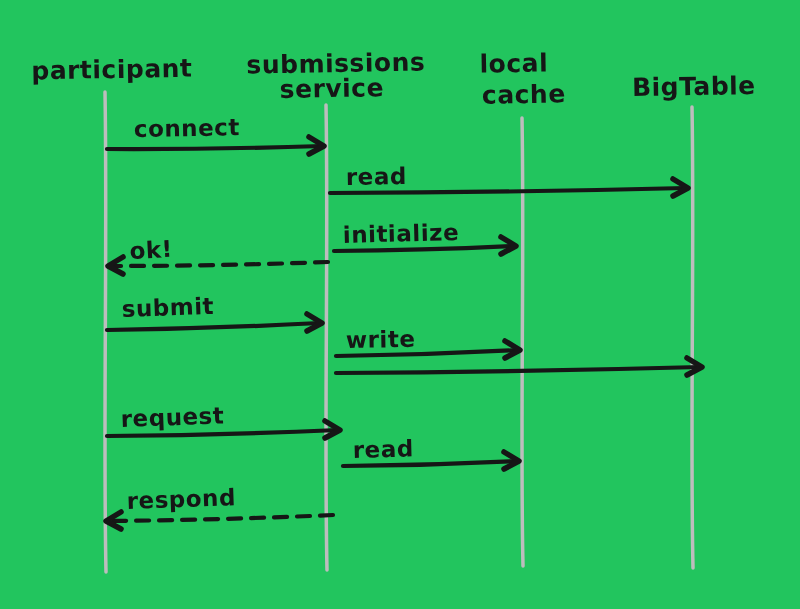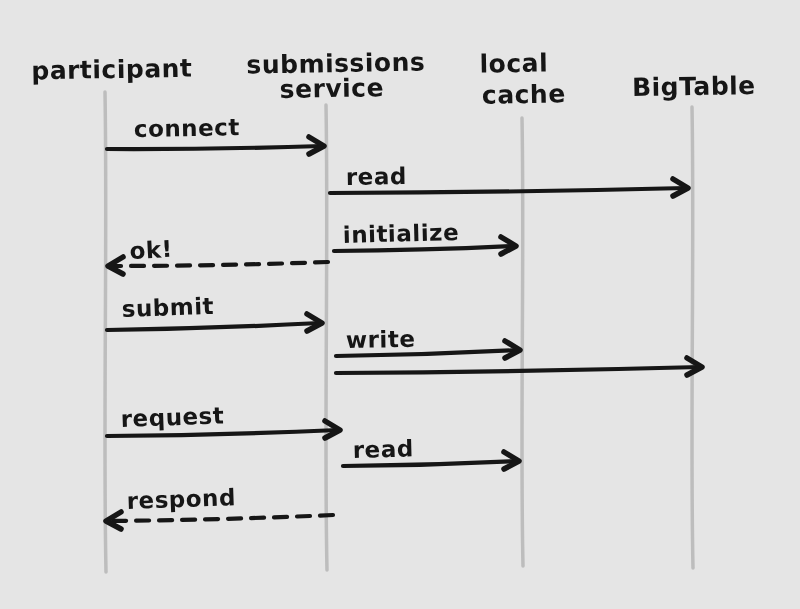--- a/index.html
+++ b/index.html
@@ -1,18 +1,18 @@
 <!DOCTYPE html>
 <html><head>
 <meta charset="utf-8">
 <style>
   html, body { margin: 0; padding: 0; background: #ffffff; }
   .canvas {
     width: 800px; height: 609px;
-    background: #e5e5e5;
+    background: #22c55e;
     position: relative; overflow: hidden;
   }
   svg { display: block; }
   svg text {
     font-family: "DejaVu Sans", sans-serif;
     font-weight: bold;
     fill: #161616;
   }
   .actor-label { font-size: 25px; letter-spacing: 0.5px; }
   .msg-label   { font-size: 23px; letter-spacing: 0.5px; }

